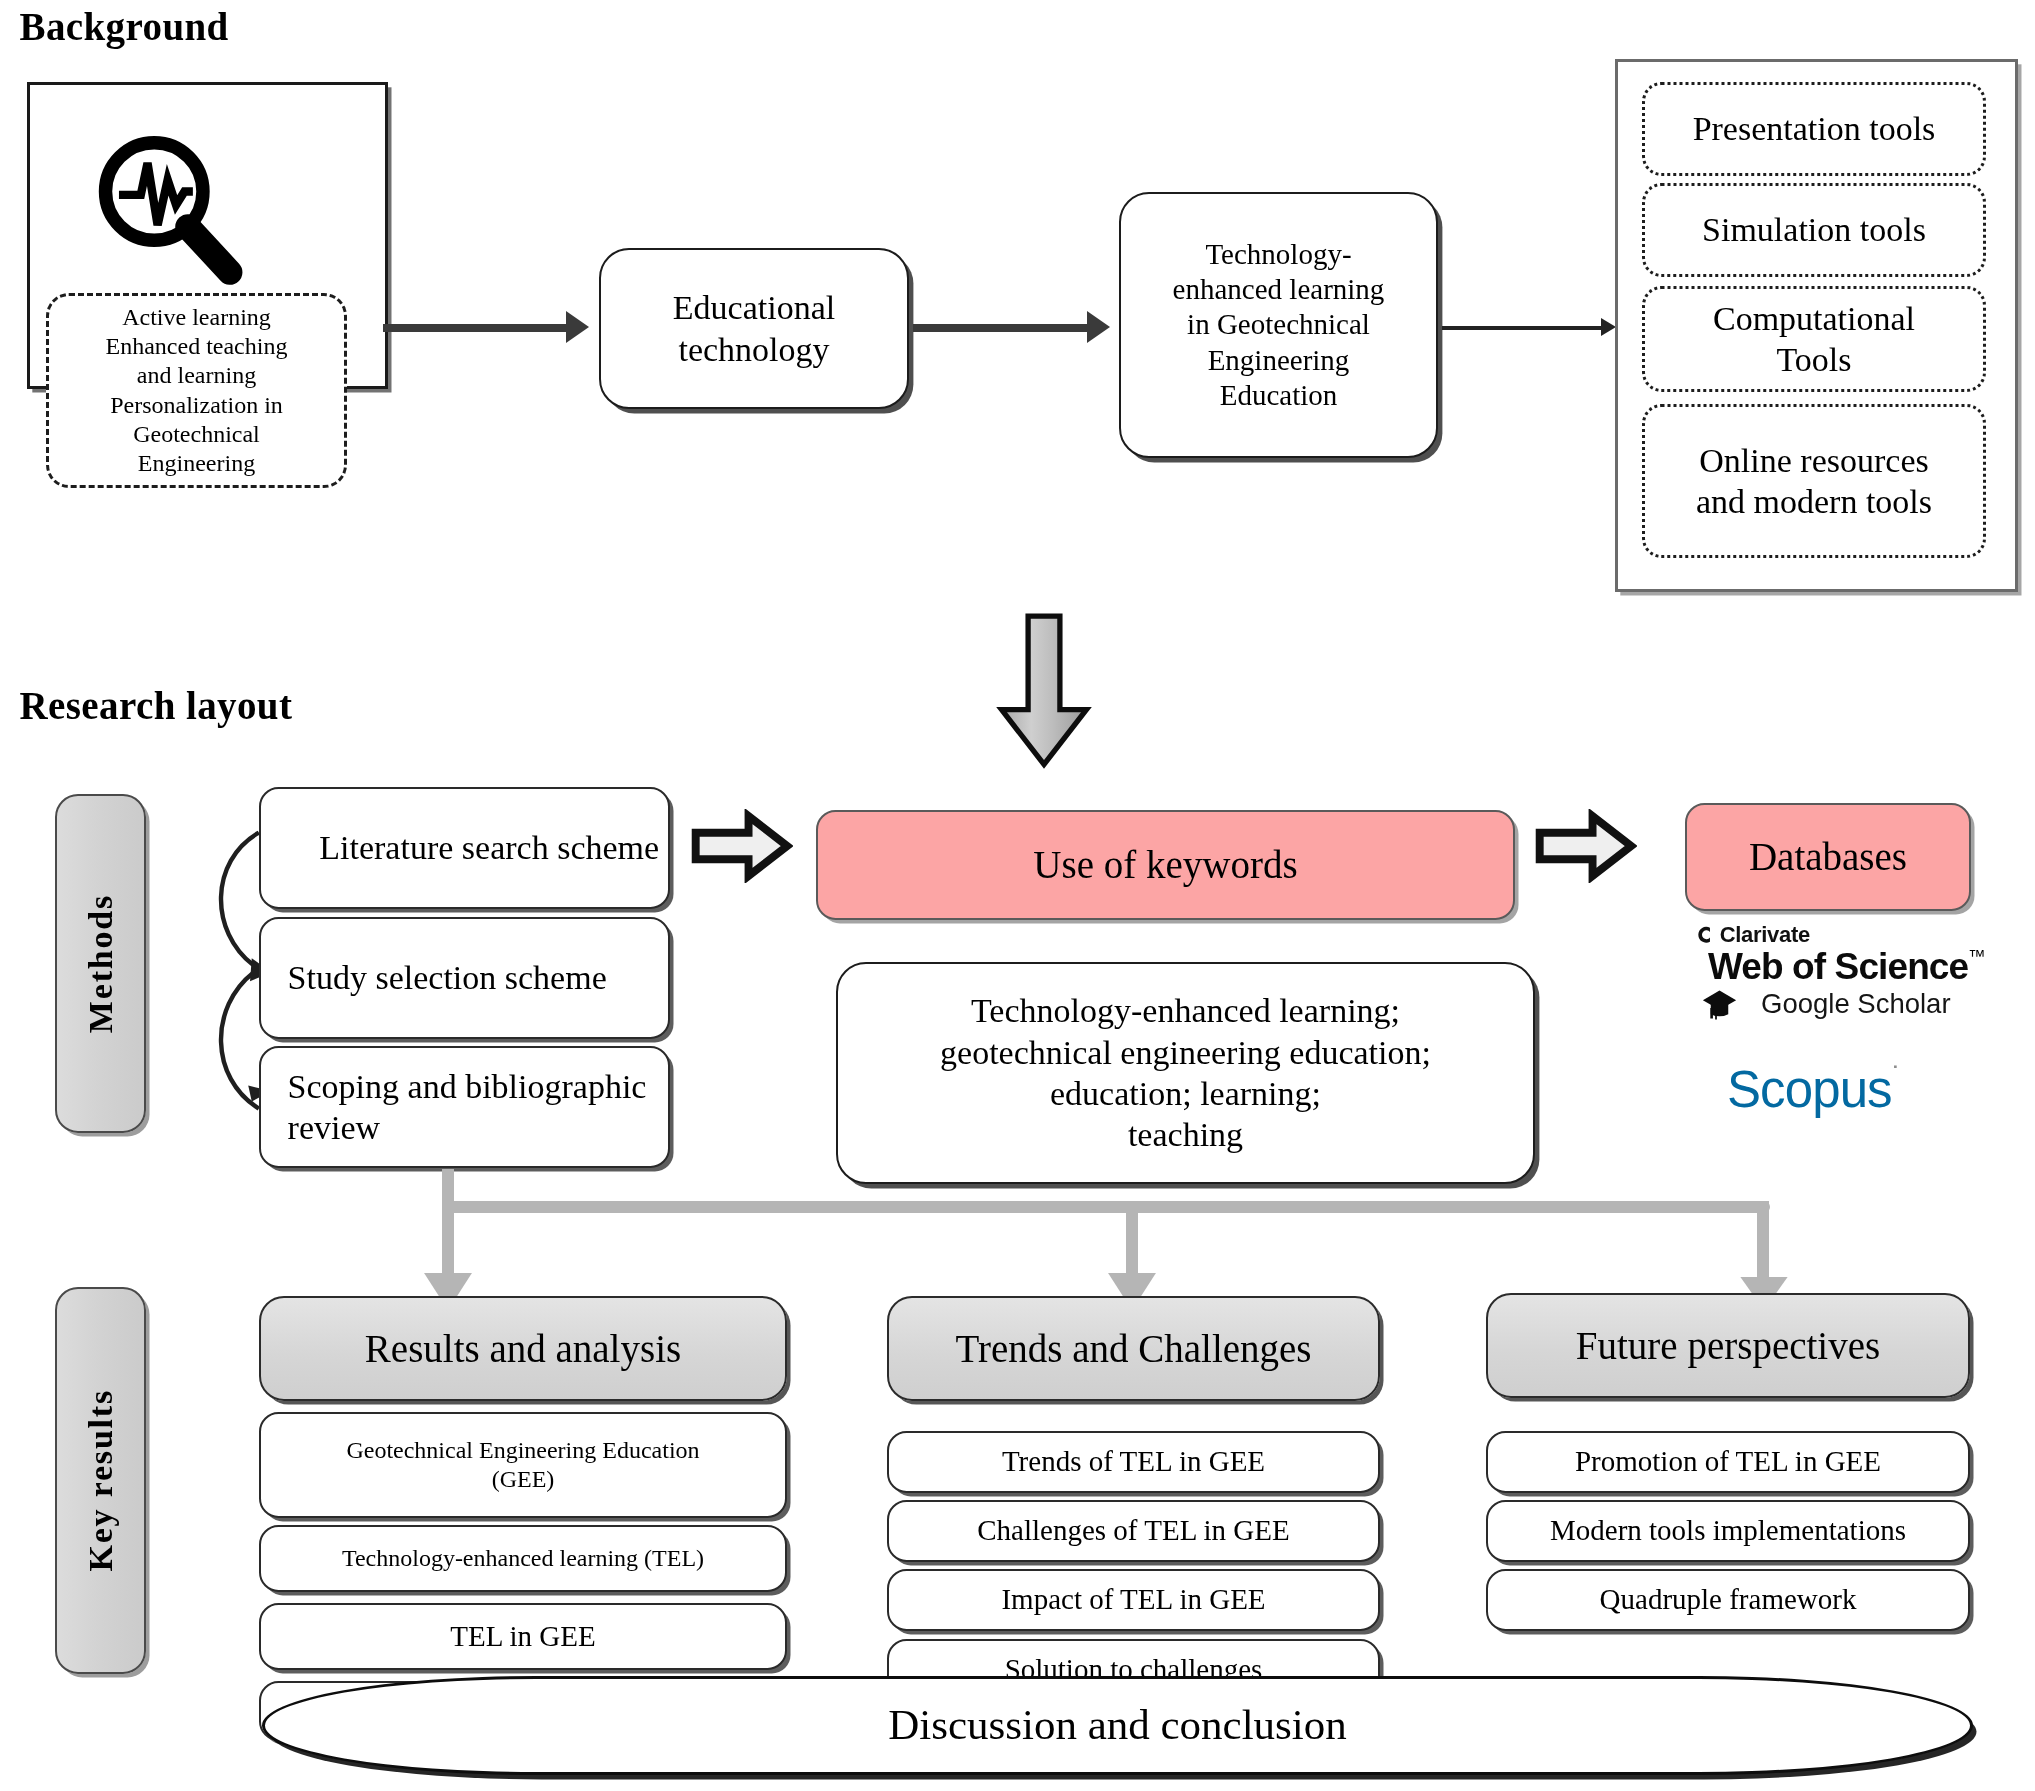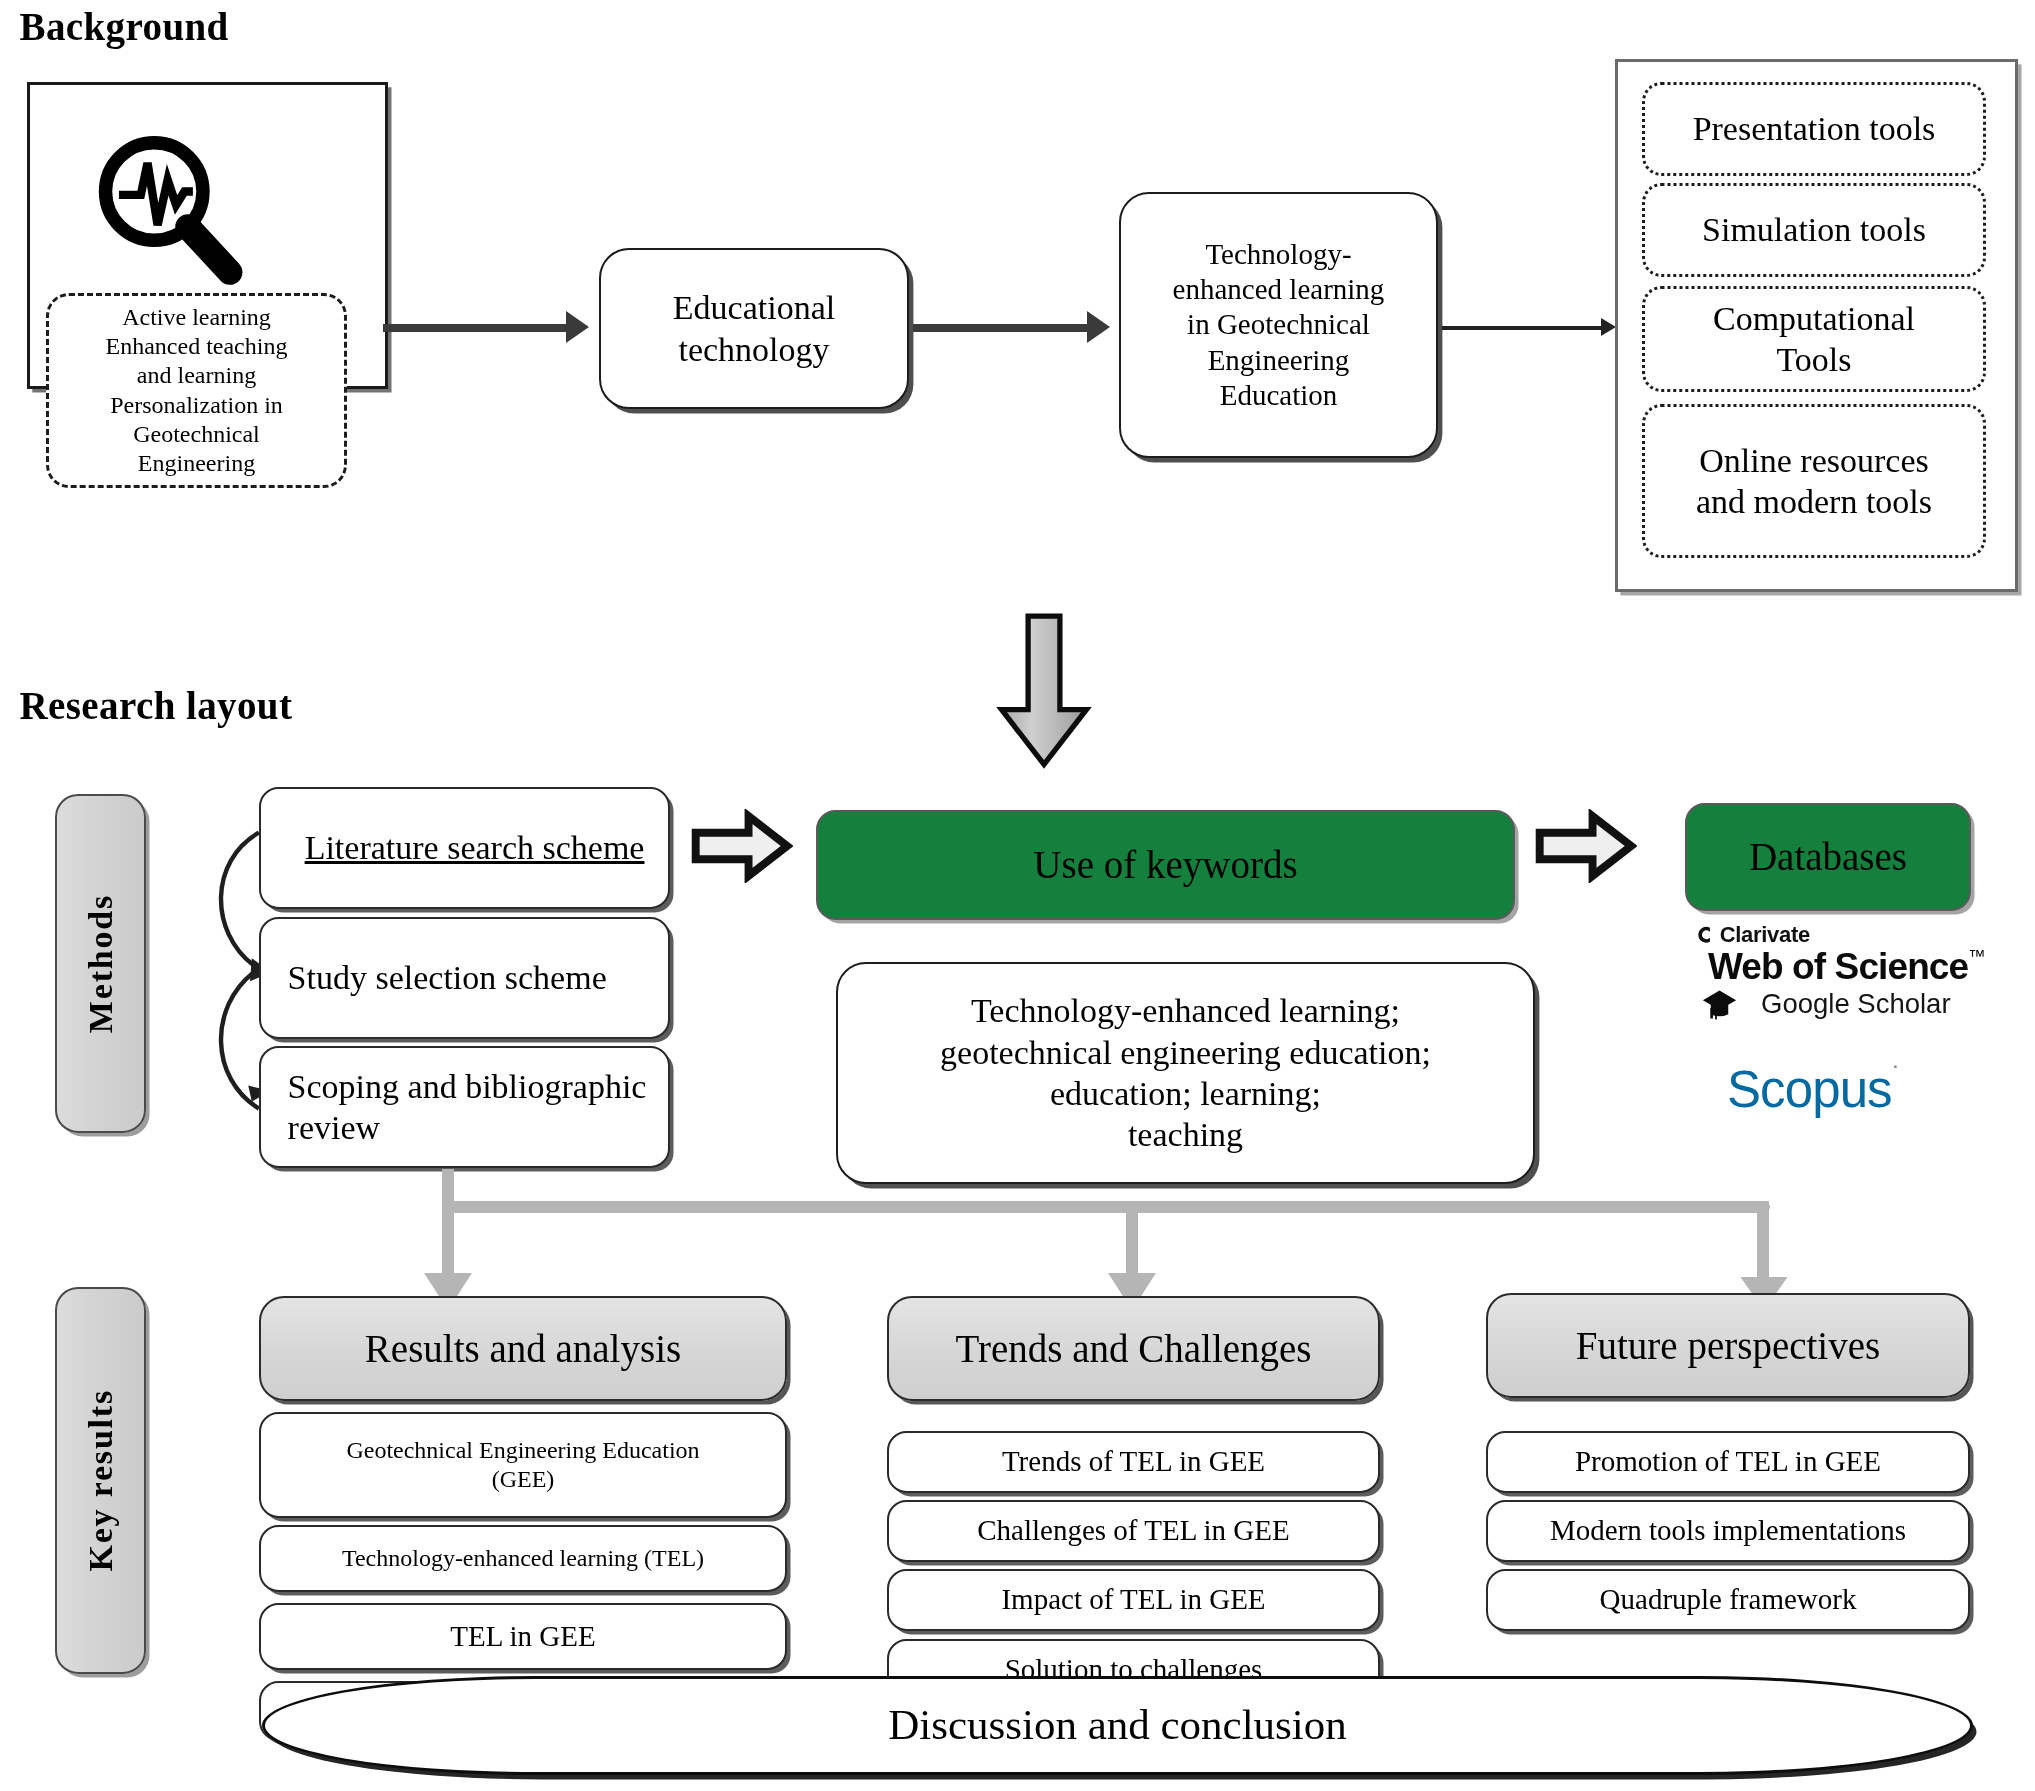--- a/index.html
+++ b/index.html
@@ -74,21 +74,21 @@
   }
   .rnode-sm {
     border: 2.7px solid #2a2a2a;
     border-radius: 19.5px;
     background: #fff;
     box-shadow: 4.4px 4.4px 0 -0.9px rgba(30,30,30,0.72);
   }
   .rnode-soft {
     border: 2.7px solid #5a5a5a;
     border-radius: 19.5px;
-    background: #15803d;
+    background: #fca5a5;
     box-shadow: 4.4px 4.4px 0 -0.9px rgba(90,90,90,0.55);
   }
   
   .pill-gray {
     border: 2.7px solid #2b2b2b;
     border-radius: 25px;
     background: linear-gradient(180deg,#e4e4e4 0%, #d6d6d6 55%, #cfcfcf 100%);
     box-shadow: 4.4px 4.4px 0 -0.9px rgba(30,30,30,0.75);
   }
   
@@ -280,21 +280,21 @@
   <div class="abs" style="left:204px; top:825px; width:115px; height:293px;">
     <svg viewBox="0 0 130 330" width="115" height="293">
       <path d="M62 8 C 6 40, 6 120, 56 158" fill="none" stroke="#1f1f1f" stroke-width="5"></path>
       <path d="M62 320 C 6 285, 6 205, 56 166" fill="none" stroke="#1f1f1f" stroke-width="5"></path>
       <polygon points="54,150 76,166 52,176" fill="#1f1f1f"></polygon>
       <polygon points="54,312 76,300 50,294" fill="#1f1f1f"></polygon>
     </svg>
   </div>
 
   <div class="abs rnode-sm box" style="left:259px; top:787px; width:411px; height:122px;">
-    <span class="lbl t-lg" style="text-align:center; width:100%; padding-left:29px;text-decoration:underline;">Literature search scheme</span>
+    <span class="lbl t-lg" style="text-align:right; width:100%; padding-left:29px;">Literature search scheme</span>
   </div>
 
   <div class="abs rnode-sm box" style="left:259px; top:917px; width:411px; height:122px;">
     <span class="lbl t-lg" style="text-align:left; width:100%; padding-left:26.6px;">Study selection scheme</span>
   </div>
 
   <div class="abs rnode-sm box" style="left:259px; top:1046px; width:411px; height:122px;">
     <span class="lbl t-lg" style="text-align:left; width:100%; padding-left:26.6px;">Scoping and bibliographic review</span>
   </div>
 

